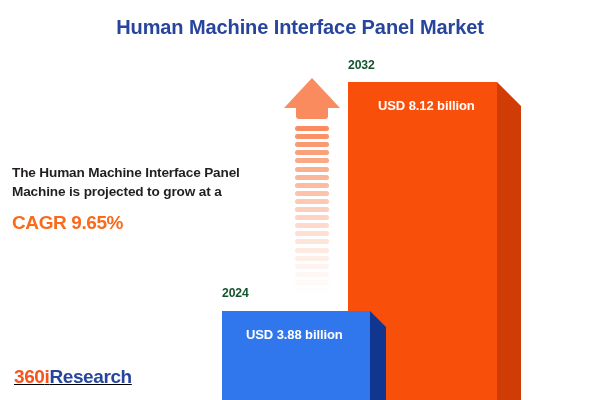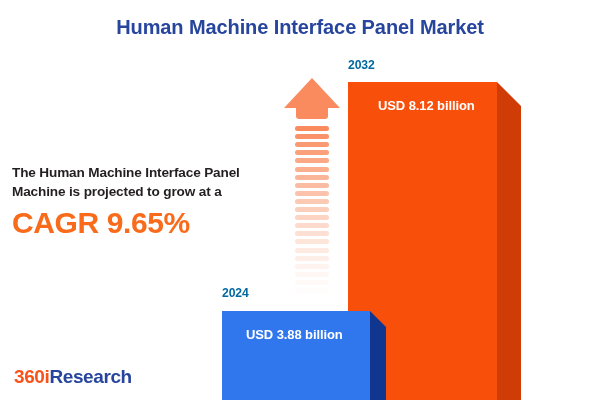--- a/index.html
+++ b/index.html
@@ -44,35 +44,36 @@
   }
   .copy-line {
     font-size: 13.6px;
     font-weight: bold;
     color: #231F20;
     line-height: 19px;
     letter-spacing: -0.15px;
   }
   .cagr {
     margin-top: 5px;
-    font-size: 30px;
+    font-size: 19px;
     font-weight: bold;
     color: #F96A1B;
     letter-spacing: -0.4px;
     line-height: 34px;
   }
 
   
   .logo {
     position: absolute;
     left: 14px;
     top: 366px;
     font-size: 19px;
     font-weight: bold;
     letter-spacing: -0.4px;
+    text-decoration: underline;
   }
   .logo .num { color: #F9531A; }
   .logo .i   { color: #F9531A; }
   .logo .res { color: #27459D; }
 
   
   .arrow {
     position: absolute;
     left: 284px;
     top: 78px;
@@ -118,21 +119,21 @@
     top: 0;
   }
   .bar-side {
     position: absolute;
     top: 0;
   }
   .bar-label {
     position: absolute;
     font-size: 12.2px;
     font-weight: bold;
-    color: #0369a1;
+    color: #14532d;
     letter-spacing: -0.1px;
   }
   .bar-value {
     position: absolute;
     font-size: 13px;
     font-weight: bold;
     color: #ffffff;
     letter-spacing: -0.1px;
     white-space: nowrap;
   }

